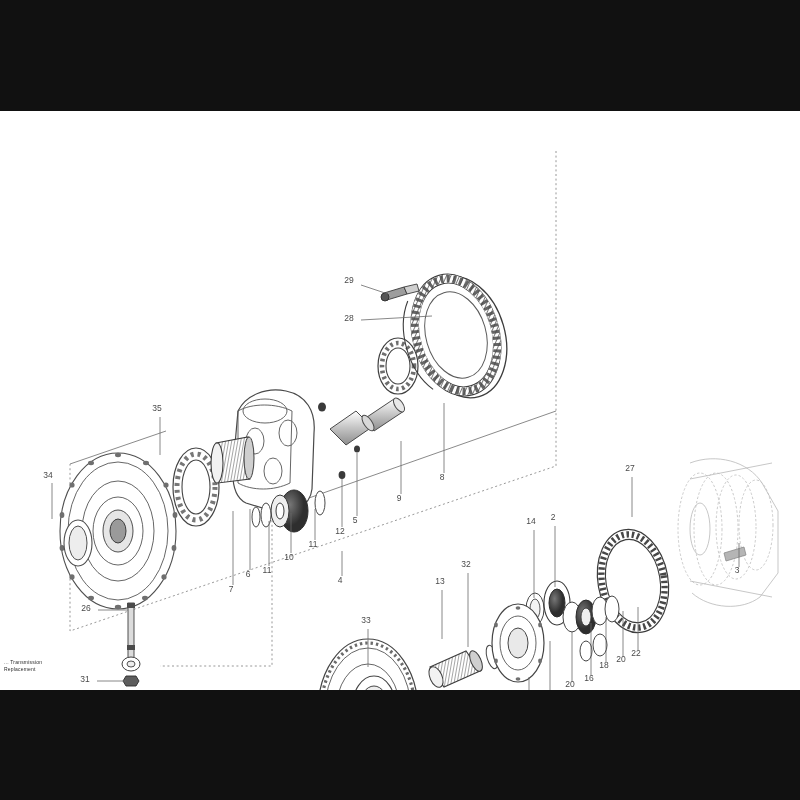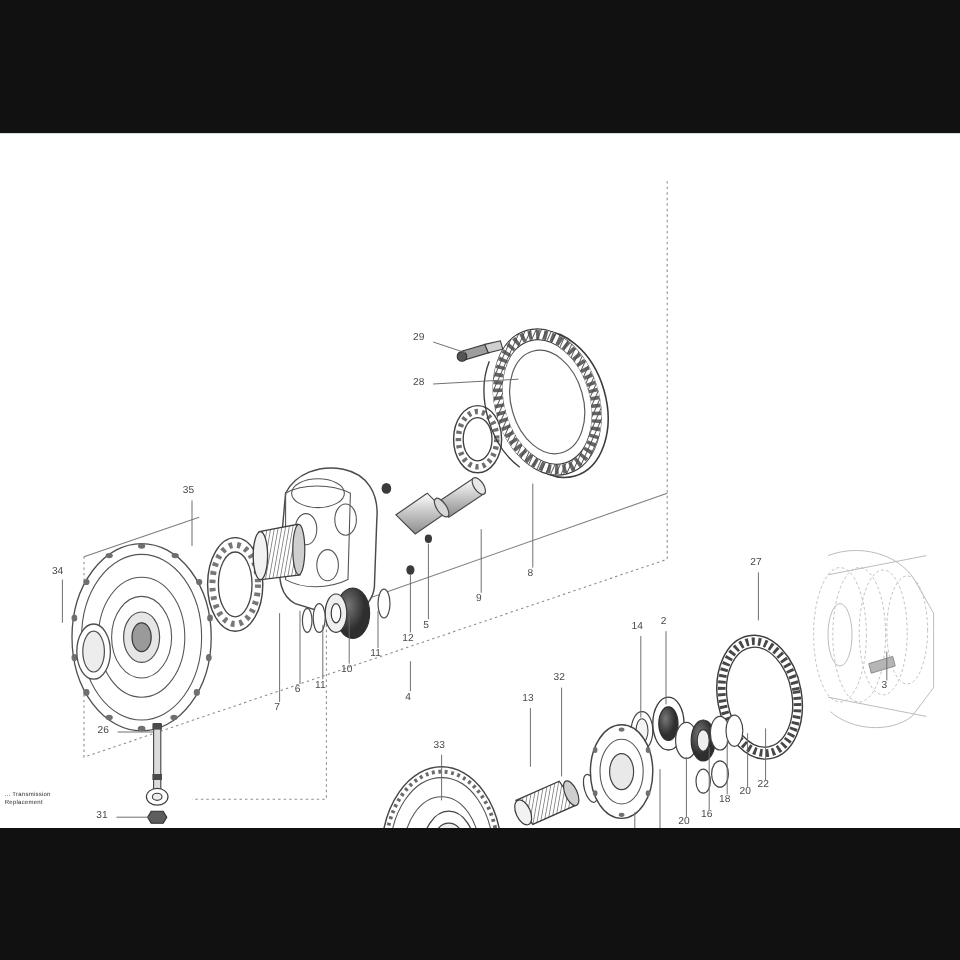--- a/index.html
+++ b/index.html
@@ -1,17 +1,17 @@
 <!DOCTYPE html>
 <html><head>
 <meta charset="utf-8">
 <style>
   html,body{margin:0;padding:0;background:#000;}
   body{width:800px;height:800px;overflow:hidden;font-family:"Liberation Sans",sans-serif;}
-  #screen{position:relative;width:800px;height:800px;background:#15803d;}
+  #screen{position:relative;width:800px;height:800px;background:#eab308;}
   #topbar{position:absolute;left:0;top:0;width:800px;height:111px;background:#111;}
   #botbar{position:absolute;left:0;top:690px;width:800px;height:110px;background:#111;}
   #canvas{position:absolute;left:0;top:111px;width:800px;height:579px;background:#ffffff;}
   #svgwrap{position:absolute;left:0;top:0;width:800px;height:579px;}
   svg{display:block;}
   .lbl{font-family:"Liberation Sans",sans-serif;font-size:8.5px;fill:#4a4a4a;}
   .lead{stroke:#6a6a6a;stroke-width:0.8;fill:none;}
   .dash{stroke:#8c8c8c;stroke-width:0.9;fill:none;stroke-dasharray:2 2.6;}
   .frm{stroke:#7d7d7d;stroke-width:0.9;fill:none;}
   .pt{stroke:#555;stroke-width:0.9;fill:none;}

